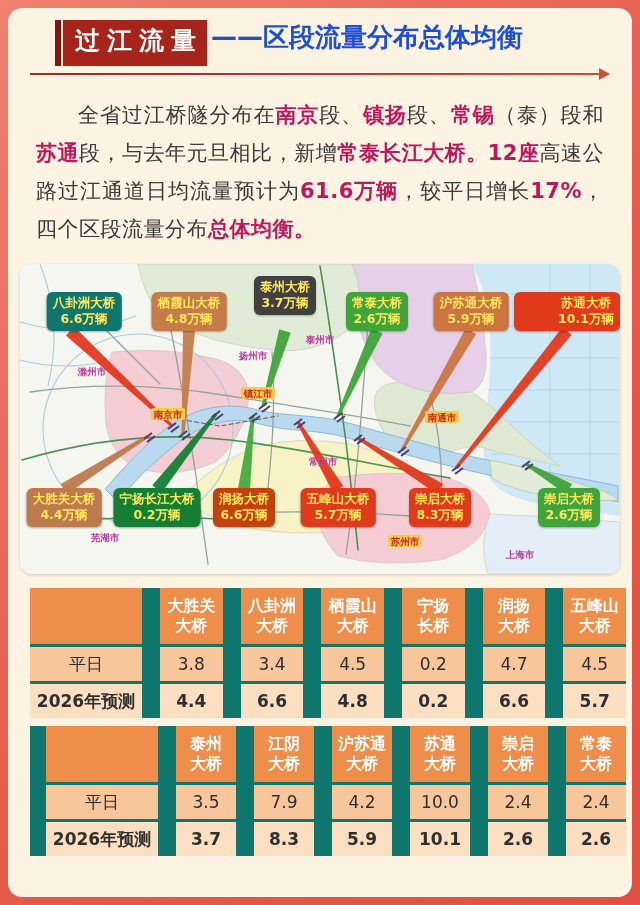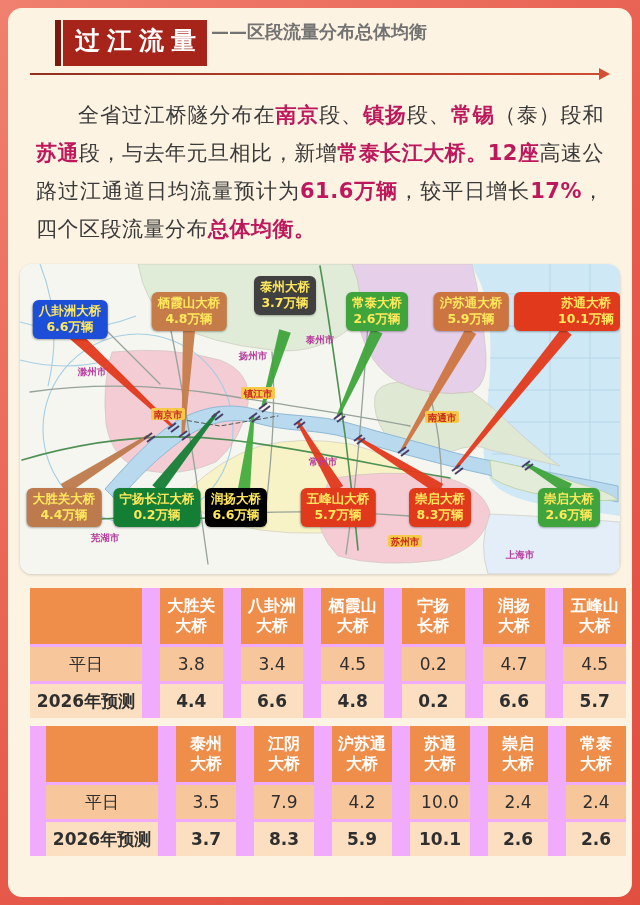--- a/index.html
+++ b/index.html
@@ -6,21 +6,21 @@
   body{position:relative;font-family:"DejaVu Sans","Liberation Sans",sans-serif;
        background:linear-gradient(135deg,#f0806f 0%,#e65a4b 55%,#e14f41 100%);}
   .panel{position:absolute;left:8px;top:8px;width:624px;height:889px;
          background:#fdf3e2;border-radius:14px;overflow:hidden;}
 
   
   .badge-row{display:flex;margin:12px 22px 0;height:46px;padding-left:25px;}
   .badge-bar{width:6px;height:46px;background:#7e170d;flex:0 0 auto;}
   .badge{background:#a6241a;color:#ffffff;font-weight:bold;font-size:25px;
          letter-spacing:7px;padding:4px 4px 5px 12px;margin-left:2px;}
-  .header-title{color:#737373;font-weight:bold;font-size:18px;margin-left:4px;white-space:nowrap;}
+  .header-title{color:#1d4ed8;font-weight:bold;font-size:26px;margin-left:4px;white-space:nowrap;}
   .arrow{position:relative;height:12px;margin:2px 22px 0;}
   .arrow .line{position:absolute;left:0;right:8px;top:5px;height:2px;
                background:linear-gradient(to right,#93301f,#cf4c31);}
   .arrow .head{position:absolute;right:0;top:0;width:0;height:0;
                border-left:11px solid #d24f33;border-top:6px solid transparent;
                border-bottom:6px solid transparent;}
 
   
   .intro{margin:16px 28px 0;font-size:21px;line-height:38px;color:#3a3a3a;
          text-indent:2em;letter-spacing:.5px;text-align:justify;}
@@ -31,21 +31,21 @@
        border-radius:12px;overflow:hidden;background:#f5f6ef;
        box-shadow:0 1px 3px rgba(0,0,0,.18);}
   .map svg{position:absolute;left:0;top:0;}
   .callout{position:absolute;transform:translateX(-50%);color:#ffe85c;font-weight:bold;
            font-size:12.5px;line-height:1.3;text-align:center;padding:3px 6px;
            border-radius:6px;white-space:nowrap;box-shadow:0 1px 2px rgba(0,0,0,.3);z-index:3;}
   .callout span{display:block;}
 
   
   .tables{margin:14px 22px 0;width:596px;}
-  .grid-table{display:grid;gap:3px 18px;background:#f0abfc;}
+  .grid-table{display:grid;gap:3px 18px;background:#0f766e;}
   .grid-table + .grid-table{margin-top:8px;}
   .th{background:#ef8e4a;color:#fff;font-weight:bold;font-size:16px;height:56px;
       display:flex;align-items:center;justify-content:center;text-align:center;
       white-space:pre-line;line-height:1.25;}
   .td{display:flex;align-items:center;justify-content:center;font-size:17px;
       color:#2f2f2f;height:34px;}
   .row-a{background:#f8c69b;}
   .row-b{background:#fbdfc0;}
   .bold{font-weight:bold;}
 </style>
@@ -175,21 +175,21 @@
           <text x="303" y="201" text-anchor="middle" font-size="9.5" font-weight="bold" fill="#b73a9e">常州市</text>
           <rect x="405" y="147" width="34" height="12" rx="2" fill="#f7c94b"></rect>
           <text x="422" y="157" text-anchor="middle" font-size="9.5" font-weight="bold" fill="#c9281c">南通市</text>
           <rect x="368" y="271" width="34" height="12" rx="2" fill="#f7c94b"></rect>
           <text x="385" y="281" text-anchor="middle" font-size="9.5" font-weight="bold" fill="#c9281c">苏州市</text>
           <text x="500" y="294" text-anchor="middle" font-size="9.5" font-weight="bold" fill="#b73a9e">上海市</text>
           <text x="85" y="277" text-anchor="middle" font-size="9.5" font-weight="bold" fill="#b73a9e">芜湖市</text>
         </g>
     </svg>
     <div id="callouts">
-        <div class="callout" style="left: 50px; top: 28px; background: #1d4ed8; margin-top: 8px;">
+        <div class="callout" style="left: 64px; top: 28px; background: #0f766e;">
           <span>八卦洲大桥</span>
           <span>6.6万辆</span>
         </div>
         <div class="callout" style="left: 169px; top: 28px; background: rgb(197, 124, 73);">
           <span>栖霞山大桥</span>
           <span>4.8万辆</span>
         </div>
         <div class="callout" style="left: 265px; top: 12px; background: #404040;">
           <span>泰州大桥</span>
           <span>3.7万辆</span>
@@ -207,21 +207,21 @@
           <span>10.1万辆</span>
         </div>
         <div class="callout" style="left: 44px; top: 224px; background: rgb(189, 122, 76);">
           <span>大胜关大桥</span>
           <span>4.4万辆</span>
         </div>
         <div class="callout" style="left: 137px; top: 224px; background: rgb(21, 126, 53);">
           <span>宁扬长江大桥</span>
           <span>0.2万辆</span>
         </div>
-        <div class="callout" style="left: 216px; top: 224px; background: #000000;">
+        <div class="callout" style="left: 224px; top: 224px; background: #c2410c;">
           <span>润扬大桥</span>
           <span>6.6万辆</span>
         </div>
         <div class="callout" style="left: 318px; top: 224px; background: rgb(225, 57, 28);">
           <span>五峰山大桥</span>
           <span>5.7万辆</span>
         </div>
         <div class="callout" style="left: 420px; top: 224px; background: rgb(225, 57, 28);">
           <span>崇启大桥</span>
           <span>8.3万辆</span>

